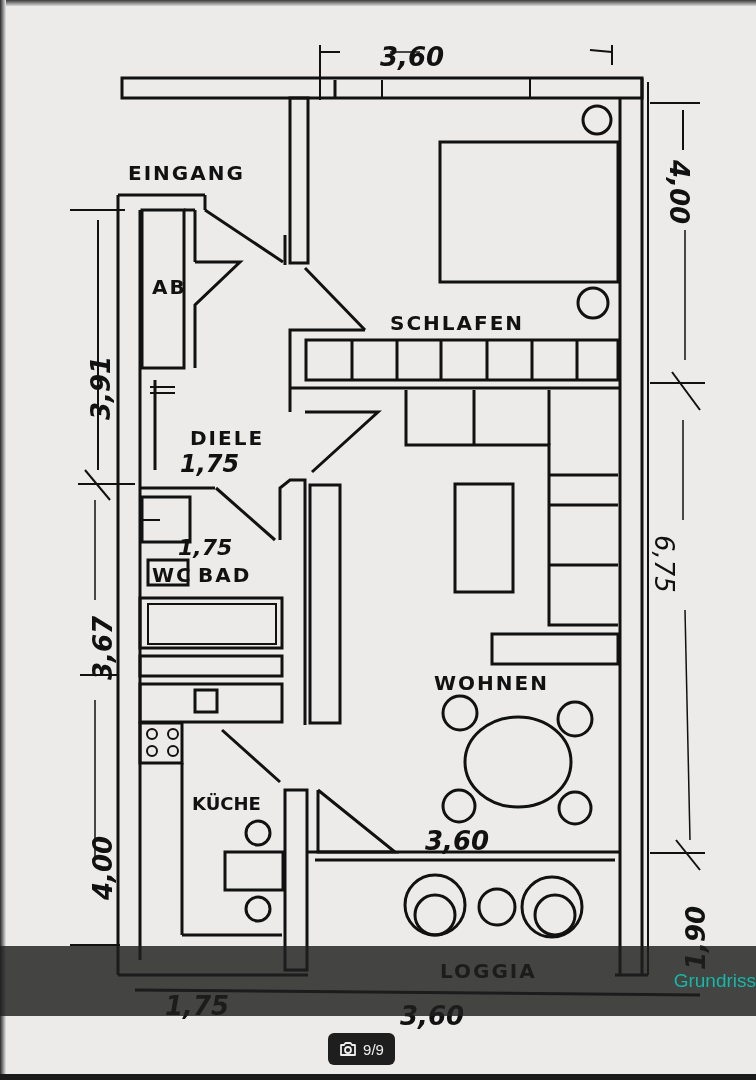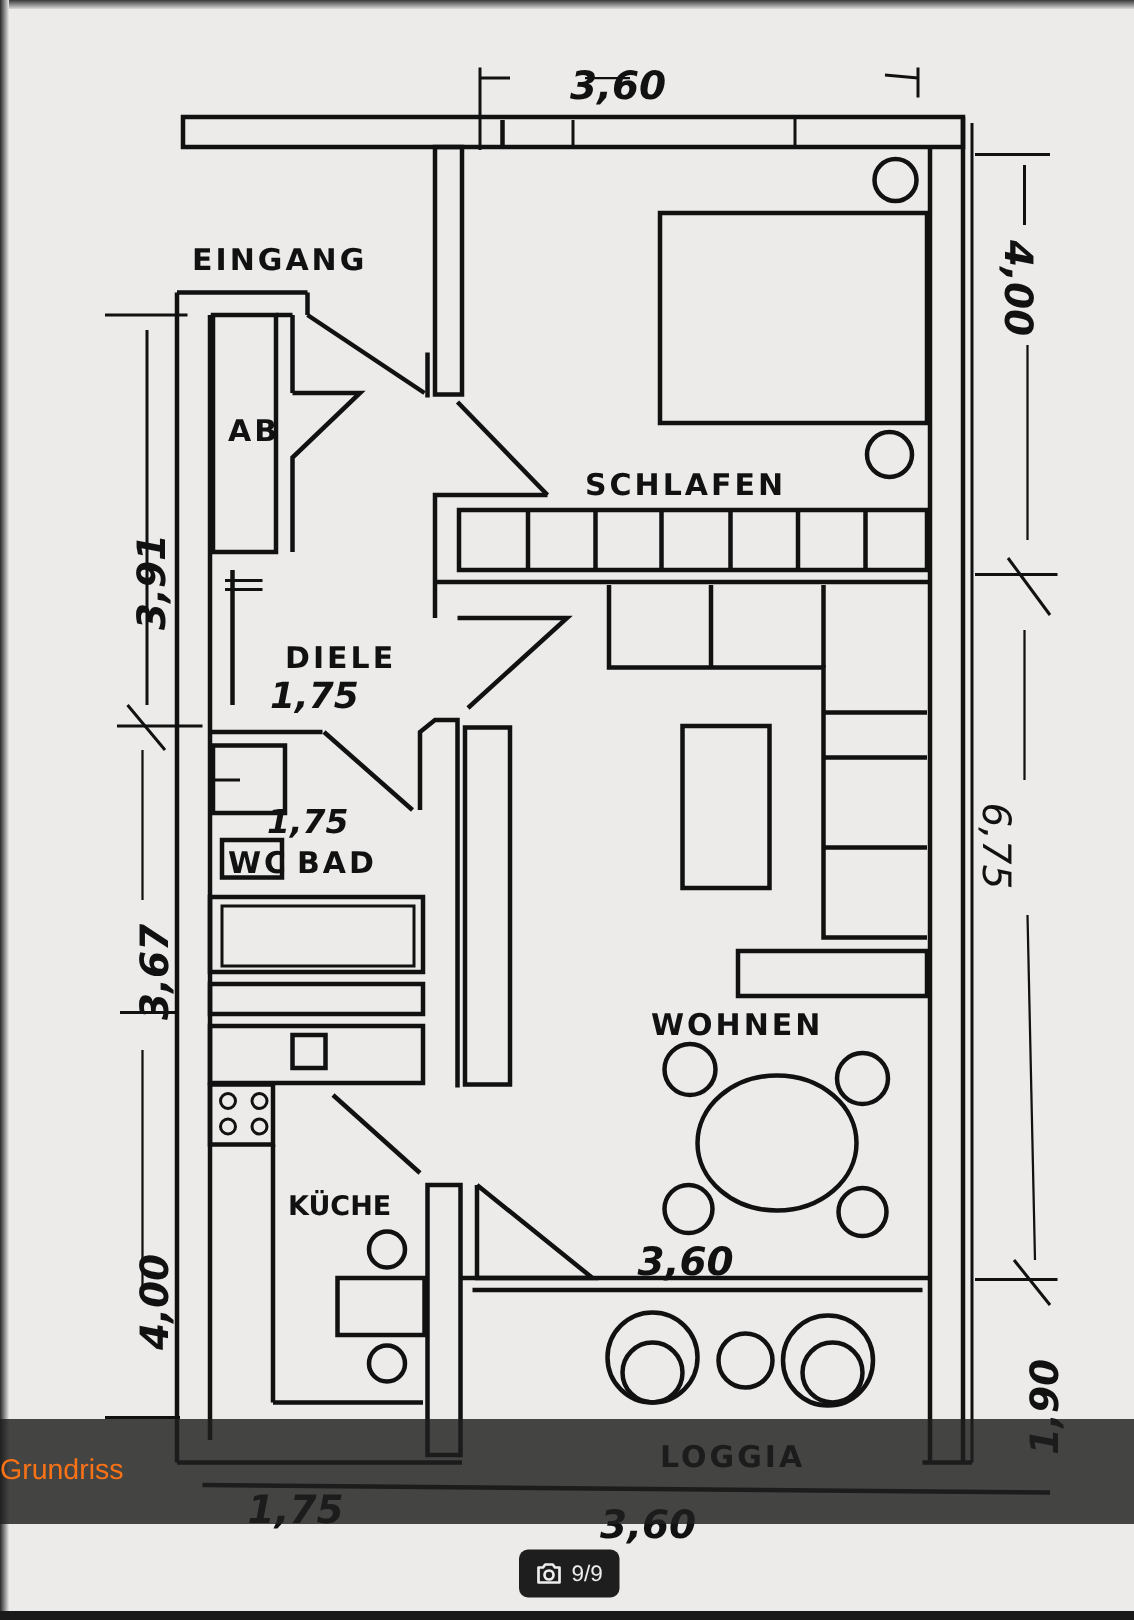--- a/index.html
+++ b/index.html
@@ -6,22 +6,22 @@
   body { width:756px; height:1080px; background:#1b1b1b; position:relative; overflow:hidden; font-family:"Liberation Sans", sans-serif; }
   .photo { position:absolute; left:0; top:0; width:756px; height:1080px; background:#ecebea; }
   .photo-top-edge { position:absolute; left:0; top:0; width:756px; height:6px; background:linear-gradient(#3a3a3a,#d8d8d8); }
   .photo-left-edge { position:absolute; left:0; top:0; width:6px; height:1080px; background:linear-gradient(90deg,#2a2a2a,#e6e6e6); }
   .photo-bottom-edge { position:absolute; left:0; top:1074px; width:756px; height:6px; background:#1a1a1a; }
   svg.plan { position:absolute; left:0; top:0; }
   .plan text { font-family:"DejaVu Sans", sans-serif; fill:#111; }
   .label { font-size:20px; letter-spacing:2px; font-weight:bold; }
   .dim { font-family:"DejaVu Sans", sans-serif; font-size:26px; font-style:italic; font-weight:bold; }
   .caption-bar { position:absolute; left:0; top:946px; width:756px; height:70px; background:rgba(30,30,30,0.82); }
-  .caption-title { position:absolute; left:0; top:970px; width:756px; text-align:left; color:#f97316; font-size:19px; font-family:"Liberation Sans", sans-serif; }
-  .counter { position:absolute; left:346px; top:1033px; width:67px; height:32px; background:#1e1e1e; border-radius:6px; display:flex; align-items:center; justify-content:center; gap:6px; color:#eee; font-size:15px; }
+  .caption-title { position:absolute; left:0; top:970px; width:756px; text-align:right; color:#14b8a6; font-size:19px; font-family:"Liberation Sans", sans-serif; }
+  .counter { position:absolute; left:328px; top:1033px; width:67px; height:32px; background:#1e1e1e; border-radius:6px; display:flex; align-items:center; justify-content:center; gap:6px; color:#eee; font-size:15px; }
   .counter svg { display:block; }
 </style>
 </head>
 <body>
 
 <div class="photo">
   <div class="photo-top-edge"></div>
   <div class="photo-left-edge"></div>
 
   <svg class="plan" width="756" height="1080" viewBox="0 0 756 1080">

